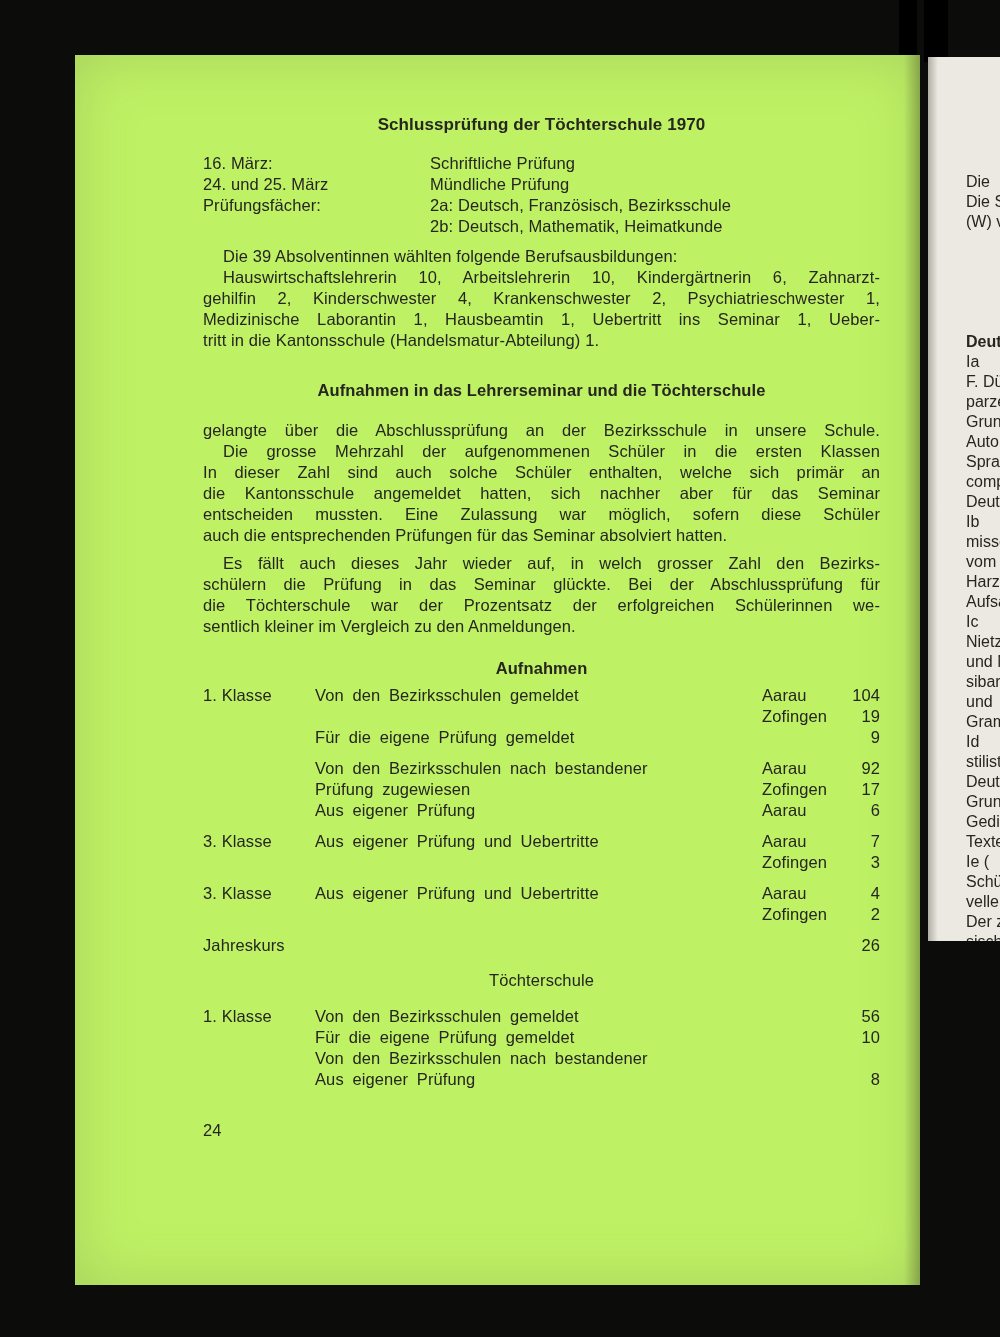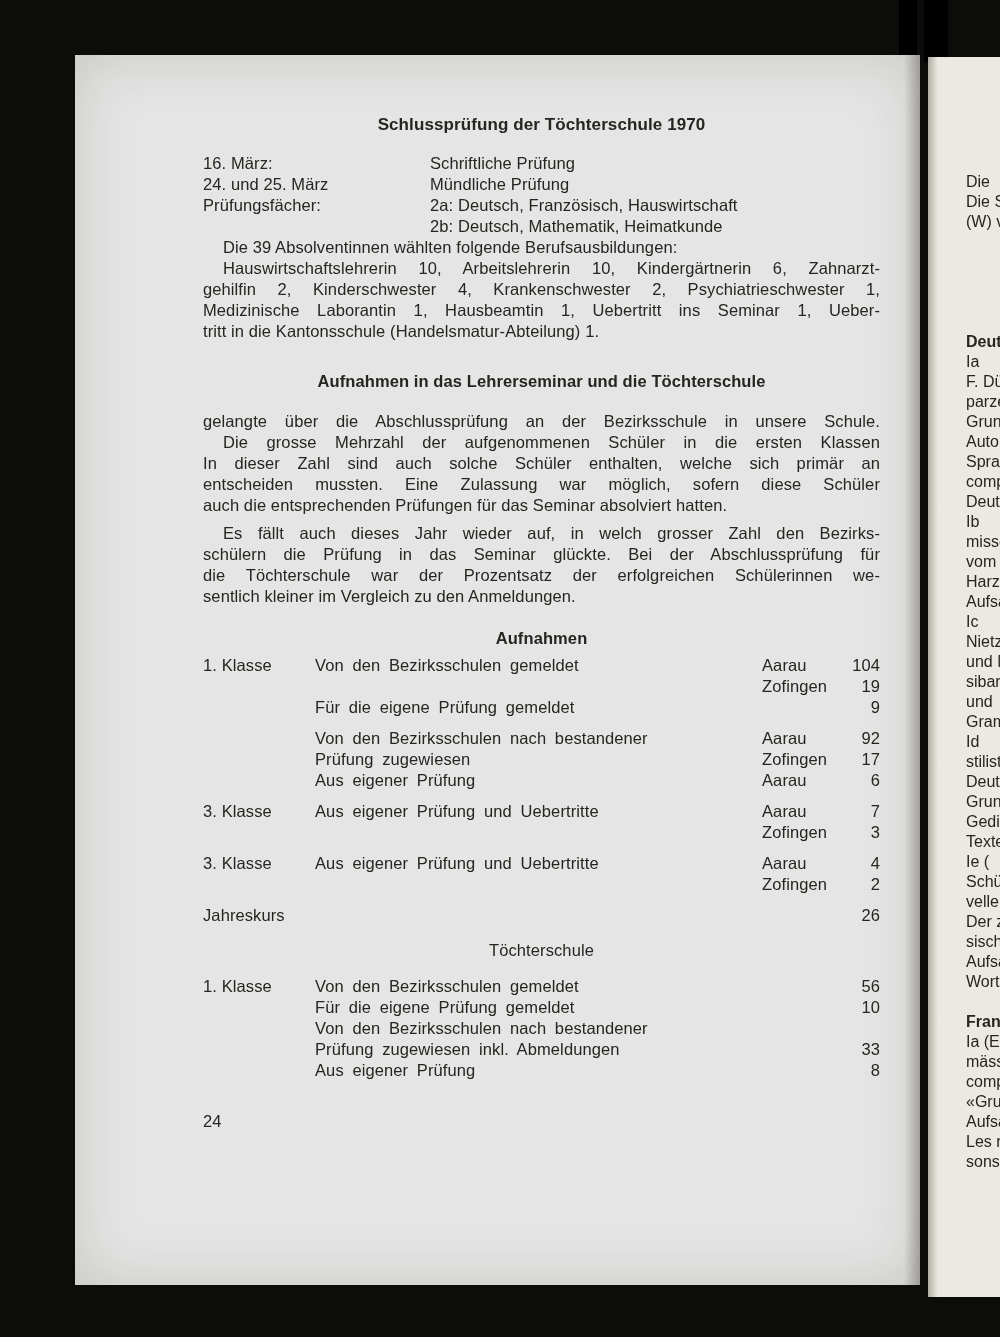--- a/index.html
+++ b/index.html
@@ -10,31 +10,31 @@
     color:#26251f;
     overflow:hidden;
     position:relative;
   }
   .scene { position:absolute; inset:0; }
 
   .film-bar { position:absolute; background:#000; }
   .bar-a { left:899px; top:0; width:18px; height:56px; }
   .bar-b { left:924px; top:0; width:24px; height:62px; }
 
-  .page { position:absolute; background:#e5e5e5; }
+  .page { position:absolute; background:#bef264; }
   .page-left {
     left:75px; top:55px; width:845px; height:1230px;
     box-shadow: inset 0 0 60px rgba(95,90,72,0.22);
   }
   .page-left::after {
     content:""; position:absolute; top:0; right:0; width:16px; height:100%;
     background:linear-gradient(to right, rgba(40,35,25,0), rgba(40,35,25,0.30));
   }
   .page-right {
-    left:928px; top:57px; width:72px; height:1240px;
+    left:928px; top:57px; width:72px; height:884px;
     background:#ebe9e1; overflow:hidden;
   }
   .page-right::before {
     content:""; position:absolute; left:0; top:0; width:10px; height:100%;
     background:linear-gradient(to right, rgba(40,35,25,0.30), rgba(40,35,25,0));
   }
 
   .content {
     position:absolute; left:128px; top:0; width:677px;
     font-size:16.5px; line-height:21px; letter-spacing:0.1px;
@@ -44,21 +44,21 @@
 
   .title { margin-top:59px; font-size:17px; }
   .schedule { margin-top:18px; }
   .srow { display:flex; height:21px; }
   .srow .slabel { width:227px; flex:none; }
 
   .line { min-height:21px; }
   .line.indent { padding-left:20px; }
   .line.just { text-align:justify; text-align-last:justify; }
 
-  .p-berufe { }
+  .p-berufe { margin-top:9px; }
   .h-seminar { margin-top:29px; height:21px; }
   .p-mehrzahl { margin-top:19px; }
   .p-esfaellt { margin-top:7px; }
   .h-aufnahmen { margin-top:21px; height:21px; }
   .sub-lehrerseminar { margin-top:13px; height:21px; }
   .table-lehrerseminar { margin-top:6px; }
   .sub-toechterschule { margin-top:14px; height:21px; }
   .table-toechterschule { margin-top:15px; }
   .pagenum { margin-top:30px; height:21px; }
 
@@ -88,21 +88,21 @@
         <div class="srow">
           <div class="slabel">16. März:</div>
           <div class="svalue">Schriftliche Prüfung</div>
         </div>
         <div class="srow">
           <div class="slabel">24. und 25. März</div>
           <div class="svalue">Mündliche Prüfung</div>
         </div>
         <div class="srow">
           <div class="slabel">Prüfungsfächer:</div>
-          <div class="svalue">2a: Deutsch, Französisch, Hauswirtschaft</div>
+          <div class="svalue">2a: Deutsch, Französisch, Bezirksschule</div>
         </div>
         <div class="srow">
           <div class="slabel"></div>
           <div class="svalue">2b: Deutsch, Mathematik, Heimatkunde</div>
         </div>
       </div>
 
       <div class="para p-berufe">
           <div class="line indent">Die 39 Absolventinnen wählten folgende Berufsausbildungen:</div>
           <div class="line indent just">Hauswirtschaftslehrerin 10, Arbeitslehrerin 10, Kindergärtnerin 6, Zahnarzt-</div>
@@ -110,20 +110,21 @@
           <div class="line just">Medizinische Laborantin 1, Hausbeamtin 1, Uebertritt ins Seminar 1, Ueber-</div>
           <div class="line">tritt in die Kantonsschule (Handelsmatur-Abteilung) 1.</div>
         </div>
 
       <div class="h-seminar bold center">Aufnahmen in das Lehrerseminar und die Töchterschule</div>
 
       <div class="para p-mehrzahl">
           <div class="line just">gelangte über die Abschlussprüfung an der Bezirksschule in unsere Schule.</div>
           <div class="line indent just">Die grosse Mehrzahl der aufgenommenen Schüler in die ersten Klassen</div>
           <div class="line just">In dieser Zahl sind auch solche Schüler enthalten, welche sich primär an</div>
+          <div class="line just">die Kantonsschule angemeldet hatten, sich nachher aber für das Seminar</div>
           <div class="line just">entscheiden mussten. Eine Zulassung war möglich, sofern diese Schüler</div>
           <div class="line">auch die entsprechenden Prüfungen für das Seminar absolviert hatten.</div>
         </div>
 
       <div class="para p-esfaellt">
           <div class="line indent just">Es fällt auch dieses Jahr wieder auf, in welch grosser Zahl den Bezirks-</div>
           <div class="line just">schülern die Prüfung in das Seminar glückte. Bei der Abschlussprüfung für</div>
           <div class="line just">die Töchterschule war der Prozentsatz der erfolgreichen Schülerinnen we-</div>
           <div class="line">sentlich kleiner im Vergleich zu den Anmeldungen.</div>
         </div>
@@ -213,26 +214,20 @@
             <div class="cell klasse"></div>
             <div class="cell desc">Für die eigene Prüfung gemeldet</div>
             <div class="cell city"></div>
             <div class="cell num">10</div>
           </div>
           <div class="trow">
             <div class="cell klasse"></div>
             <div class="cell desc">Von den Bezirksschulen nach bestandener</div>
             <div class="cell city"></div>
             <div class="cell num"></div>
-          </div>
-          <div class="trow">
-            <div class="cell klasse"></div>
-            <div class="cell desc">Prüfung zugewiesen inkl. Abmeldungen</div>
-            <div class="cell city"></div>
-            <div class="cell num">33</div>
           </div>
           <div class="trow">
             <div class="cell klasse"></div>
             <div class="cell desc">Aus eigener Prüfung</div>
             <div class="cell city"></div>
             <div class="cell num">8</div>
           </div>
         </div>
 
       <div class="pagenum">24</div>

